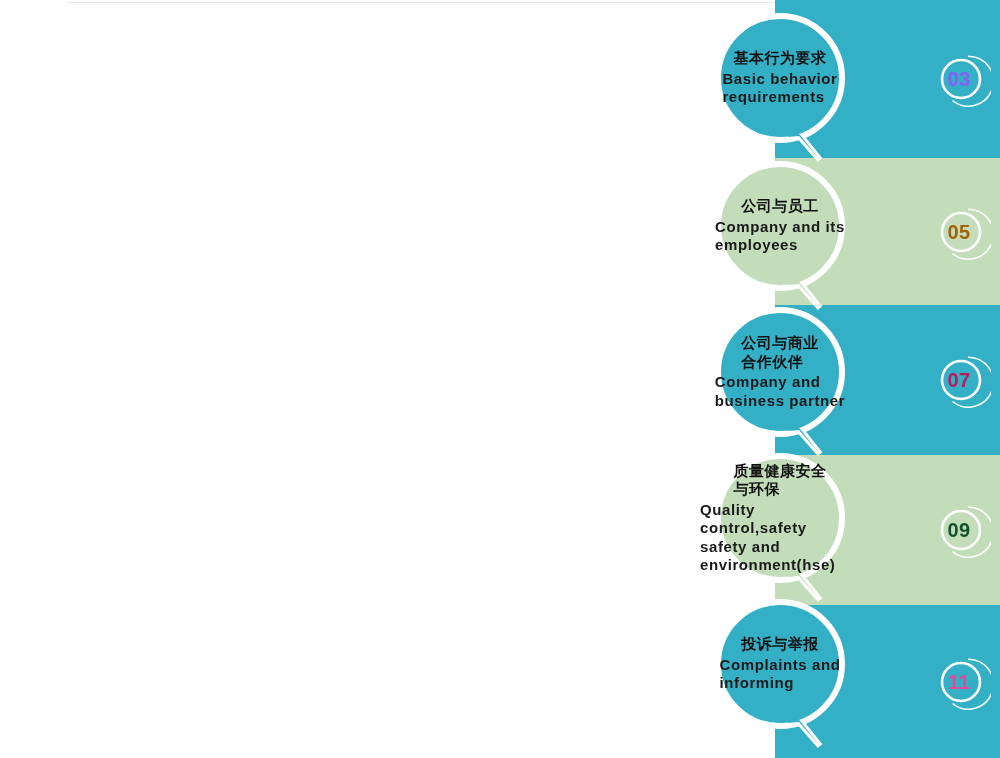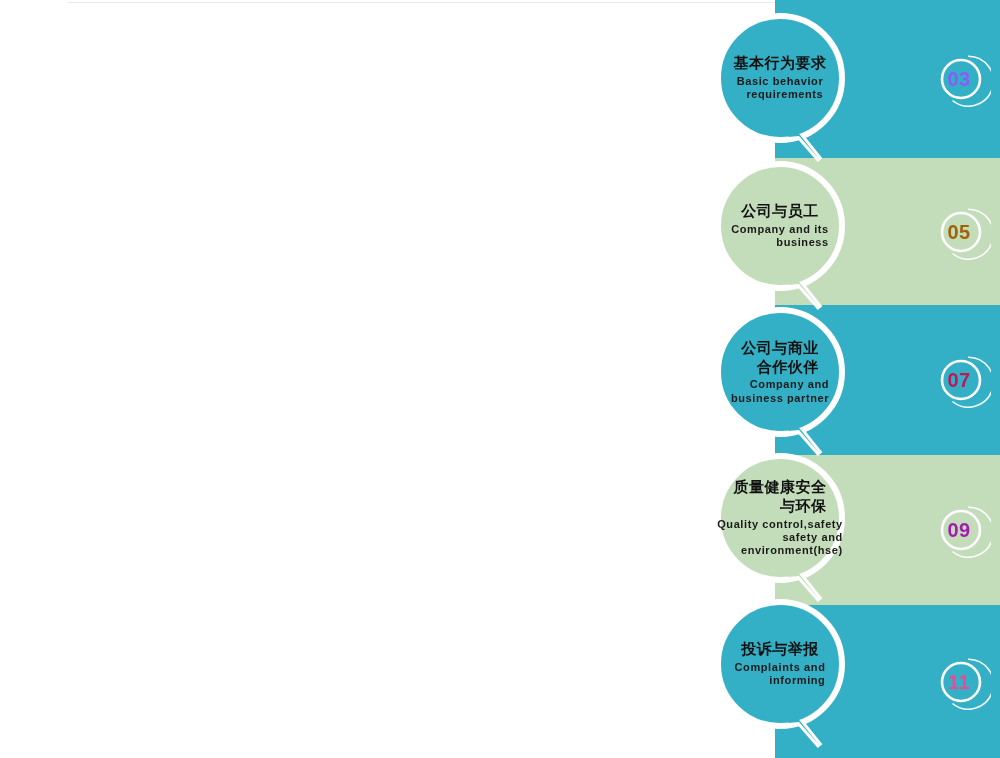--- a/index.html
+++ b/index.html
@@ -58,38 +58,38 @@
   .bubble-text {
     position: absolute;
     left: 0;
     top: 0;
     width: 160px;
     height: 132px;
     display: flex;
     flex-direction: column;
     align-items: center;
     justify-content: center;
-    text-align: right;
+    text-align: left;
     pointer-events: none;
   }
 
   .bubble-cn {
     font-family: "DejaVu Sans", "Liberation Sans", sans-serif;
     font-weight: bold;
     font-size: 15px;
     line-height: 1.25;
     color: #111111;
     letter-spacing: 0.5px;
     white-space: pre-line;
   }
 
   .bubble-en {
     font-family: "Liberation Sans", "DejaVu Sans", sans-serif;
     font-weight: bold;
-    font-size: 11px;
+    font-size: 15px;
     line-height: 1.22;
     color: #1a1a1a;
     letter-spacing: 0.6px;
     margin-top: 2px;
     white-space: pre-line;
   }
 
   
   .badge {
     position: absolute;
@@ -146,21 +146,21 @@
       </div>
       <div class="bubble-wrap" style="left: 700px; top: 160px;">
         <svg class="bubble-svg" viewBox="0 0 160 160">
           <path d="M 96 118 L 120 148 L 99 124 L 88 125 Z" fill="#c3ddba" stroke="#ffffff" stroke-width="6" stroke-linejoin="miter"></path>
           <circle cx="80" cy="66" r="62" fill="#c3ddba" stroke="#ffffff" stroke-width="6"></circle>
           <path d="M 96 118 L 120 148 L 99 124 L 88 125 Z" fill="#c3ddba" stroke="none" stroke-width="6" stroke-linejoin="miter"></path>
         </svg>
         <div class="bubble-text">
           <div class="bubble-cn">公司与员工</div>
           <div class="bubble-en">Company  and  its
-business</div>
+employees</div>
         </div>
       </div>
       <div class="bubble-wrap" style="left: 700px; top: 306px;">
         <svg class="bubble-svg" viewBox="0 0 160 160">
           <path d="M 96 118 L 120 148 L 99 124 L 88 125 Z" fill="#33b0c6" stroke="#ffffff" stroke-width="6" stroke-linejoin="miter"></path>
           <circle cx="80" cy="66" r="62" fill="#33b0c6" stroke="#ffffff" stroke-width="6"></circle>
           <path d="M 96 118 L 120 148 L 99 124 L 88 125 Z" fill="#33b0c6" stroke="none" stroke-width="6" stroke-linejoin="miter"></path>
         </svg>
         <div class="bubble-text">
           <div class="bubble-cn">公司与商业
@@ -216,21 +216,21 @@
           <path d="M 33 5.2 A 25 25 0 1 1 17.5 49.5" fill="none" stroke="#ffffff" stroke-width="1.6" opacity="0.95"></path>
           <circle cx="26" cy="28" r="19" fill="none" stroke="#ffffff" stroke-width="2.6"></circle>
         </svg>
         <div class="badge-num" style="color: #be185d; transform: translateX(-4px);">07</div>
       </div>
       <div class="badge" style="left: 935px; top: 502px;">
         <svg width="56" height="56" viewBox="0 0 56 56">
           <path d="M 33 5.2 A 25 25 0 1 1 17.5 49.5" fill="none" stroke="#ffffff" stroke-width="1.6" opacity="0.95"></path>
           <circle cx="26" cy="28" r="19" fill="none" stroke="#ffffff" stroke-width="2.6"></circle>
         </svg>
-        <div class="badge-num" style="color: #a21caf; transform: translateX(-4px);">09</div>
+        <div class="badge-num" style="color: #14532d; transform: translateX(-4px);">09</div>
       </div>
       <div class="badge" style="left: 935px; top: 654px;">
         <svg width="56" height="56" viewBox="0 0 56 56">
           <path d="M 33 5.2 A 25 25 0 1 1 17.5 49.5" fill="none" stroke="#ffffff" stroke-width="1.6" opacity="0.95"></path>
           <circle cx="26" cy="28" r="19" fill="none" stroke="#ffffff" stroke-width="2.6"></circle>
         </svg>
         <div class="badge-num" style="color: #ec4899; transform: translateX(-4px);">11</div>
       </div>
     </div>
 

